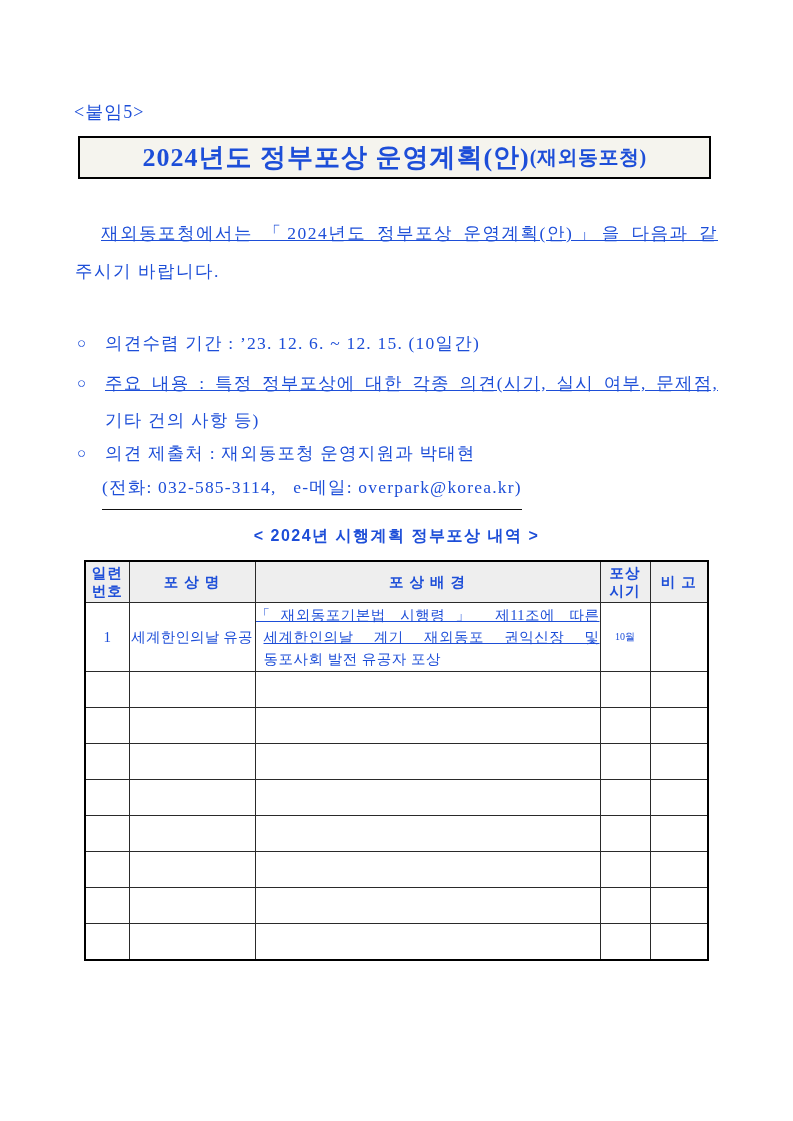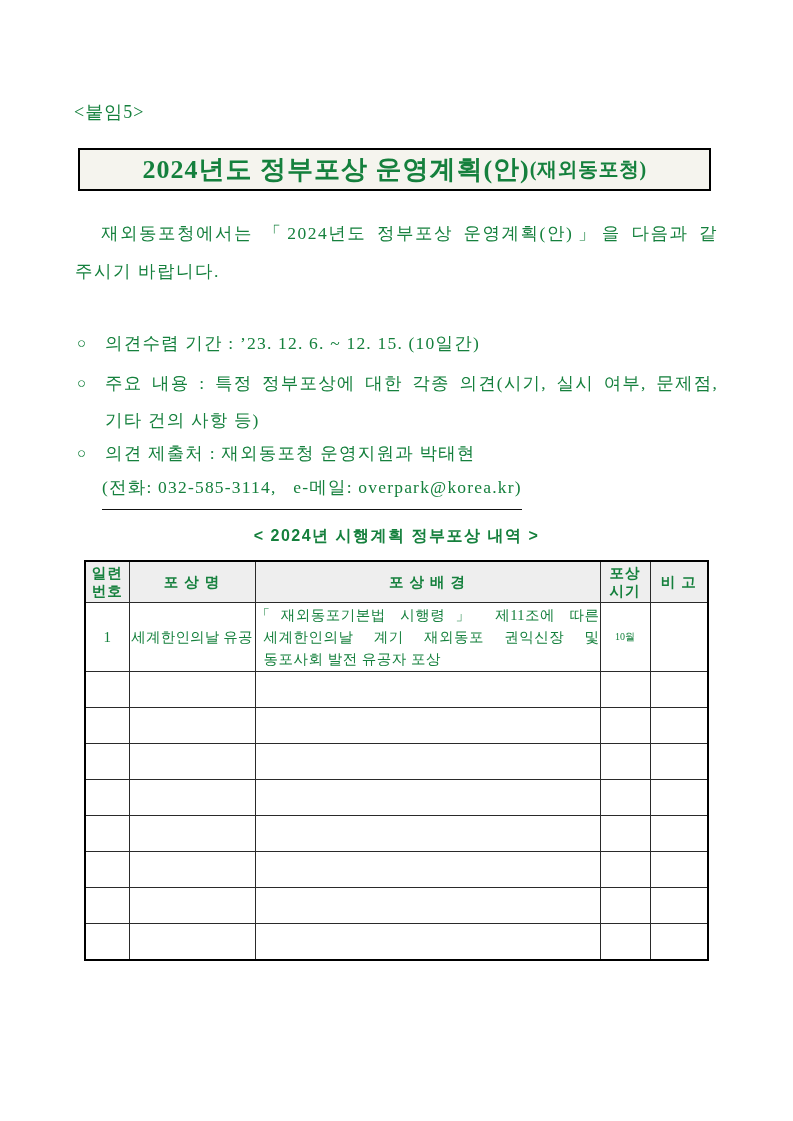--- a/index.html
+++ b/index.html
@@ -1,45 +1,45 @@
 <!DOCTYPE html>
 <html><head>
 <meta charset="utf-8">
 <style>
   html,body { margin:0; padding:0; background:#ffffff; }
   .page {
     position:relative;
     width:793px; height:1121px;
     background:#ffffff;
     font-family:"Liberation Serif","DejaVu Serif",serif;
-    color:#15803d;
+    color:#1d4ed8;
     overflow:hidden;
   }
   .abs { position:absolute; }
 
   .attach-label {
     left:74px; top:100px;
     font-size:18px; letter-spacing:1px;
   }
 
   .title-box {
-    left:78px; top:148px; width:629px; height:39px;
+    left:78px; top:136px; width:629px; height:39px;
     border:2px solid #000;
     background:#f5f4ee;
     display:flex; align-items:center; justify-content:center;
     white-space:nowrap;
   }
   .title-main { font-size:26px; font-weight:bold; letter-spacing:1px; }
   .title-suffix { font-size:20px; font-weight:bold; letter-spacing:0.5px; }
 
   .intro {
     left:75px; top:214px; width:643px;
     font-size:17.5px; letter-spacing:1.5px; line-height:38px;
   }
-  .jl { text-align:justify; text-align-last:justify; }
+  .jl { text-align:justify; text-align-last:justify;text-decoration:underline; }
   .indent { text-indent:26px; }
 
   .b-marker {
     position:absolute; left:77px;
     font-size:15px; line-height:24px;
   }
   .b-line {
     position:absolute; left:105px; width:613px;
     font-size:17.5px; letter-spacing:1.2px; line-height:24px;
   }

